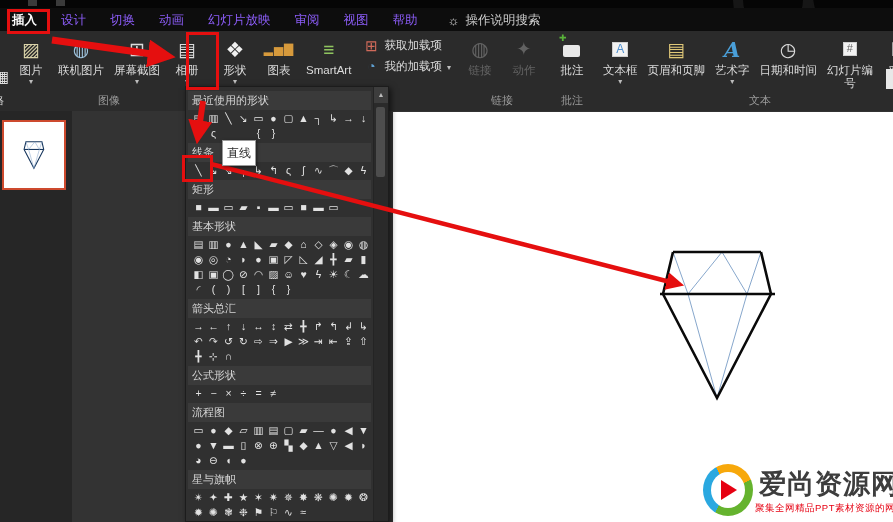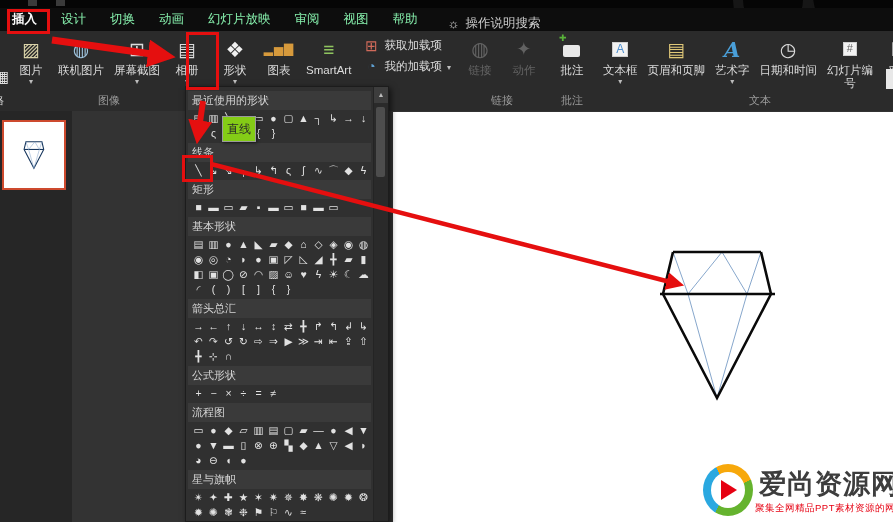--- a/index.html
+++ b/index.html
@@ -5,22 +5,22 @@
   html,body{margin:0;padding:0;background:#000;}
   #app{position:relative;width:893px;height:522px;overflow:hidden;background:#0d0d0d;
        font-family:"Liberation Sans","DejaVu Sans",sans-serif;color:#e4e4e4;}
 
   
   .titlebar{position:absolute;left:0;top:0;width:100%;height:8px;background:#050505;}
   .titlebar .qat-sliver{position:absolute;top:0;width:9px;height:6px;background:#3a3a3a;}
   .title-swirl{position:absolute;right:0;top:0;width:240px;height:30px;overflow:hidden;}
   .title-swirl i{position:absolute;border:10px solid #161616;border-radius:50%;}
   .tabrow{position:absolute;left:0;top:8px;width:100%;height:24px;background:#0d0d0d;
-          display:flex;align-items:flex-end;font-size:12.5px;}
-  .tab{padding:4px 12px;color:#86efac;cursor:default;}
+          display:flex;align-items:center;font-size:12.5px;}
+  .tab{padding:4px 12px;color:#8b5cf6;cursor:default;}
   .tab.active{color:#ffffff;font-weight:bold;}
   .assistant{display:flex;align-items:center;gap:6px;margin-left:18px;color:#d0d0d0;}
   .assistant .bulb{font-size:13px;color:#cfcfcf;}
 
   
   .ribbon{position:absolute;left:0;top:31px;width:100%;height:80px;background:#2b2b2b;
           border-bottom:1px solid #1a1a1a;}
   .rgroups{display:flex;height:100%;align-items:stretch;padding-left:8px;}
   .rgroup{display:flex;flex-direction:column;justify-content:space-between;padding:3px 2px 2px 2px;}
   .rgsep{width:1px;background:#404040;margin:4px 1px 6px 1px;}
@@ -89,21 +89,21 @@
   .srow{display:flex;}
   .scell{width:15px;height:15px;font-size:10.5px;line-height:15px;text-align:center;color:#e2e2e2;cursor:default;}
   .scell.empty{visibility:hidden;}
   .sm-scroll{width:14px;background:#2a2a2a;border-left:1px solid #242424;position:relative;}
   .sm-scroll .up{height:16px;background:#3d3d3d;color:#bbb;font-size:7px;text-align:center;line-height:16px;}
   .sm-scroll .thumbbar{position:absolute;left:2px;top:20px;width:9px;height:70px;background:#4d4d4d;border-radius:2px;}
 
   
   .anno{position:absolute;border:3px solid #e50f0f;pointer-events:none;box-sizing:border-box;}
   #anno-svg{position:absolute;left:0;top:0;pointer-events:none;}
-  .tooltip{position:absolute;left:222px;top:116px;width:32px;height:24px;background:#84cc16;
+  .tooltip{position:absolute;left:222px;top:140px;width:32px;height:24px;background:#ffffff;
      border:1px solid #9a9a9a;color:#2a2a2a;font-size:12px;display:flex;align-items:center;
      justify-content:center;z-index:30;box-shadow:1px 1px 3px rgba(0,0,0,.5);}
 </style>
 </head>
 <body>
 
 <div id="app">
 
   <div class="titlebar">
     <span class="qat-sliver" style="left:28px"></span>

